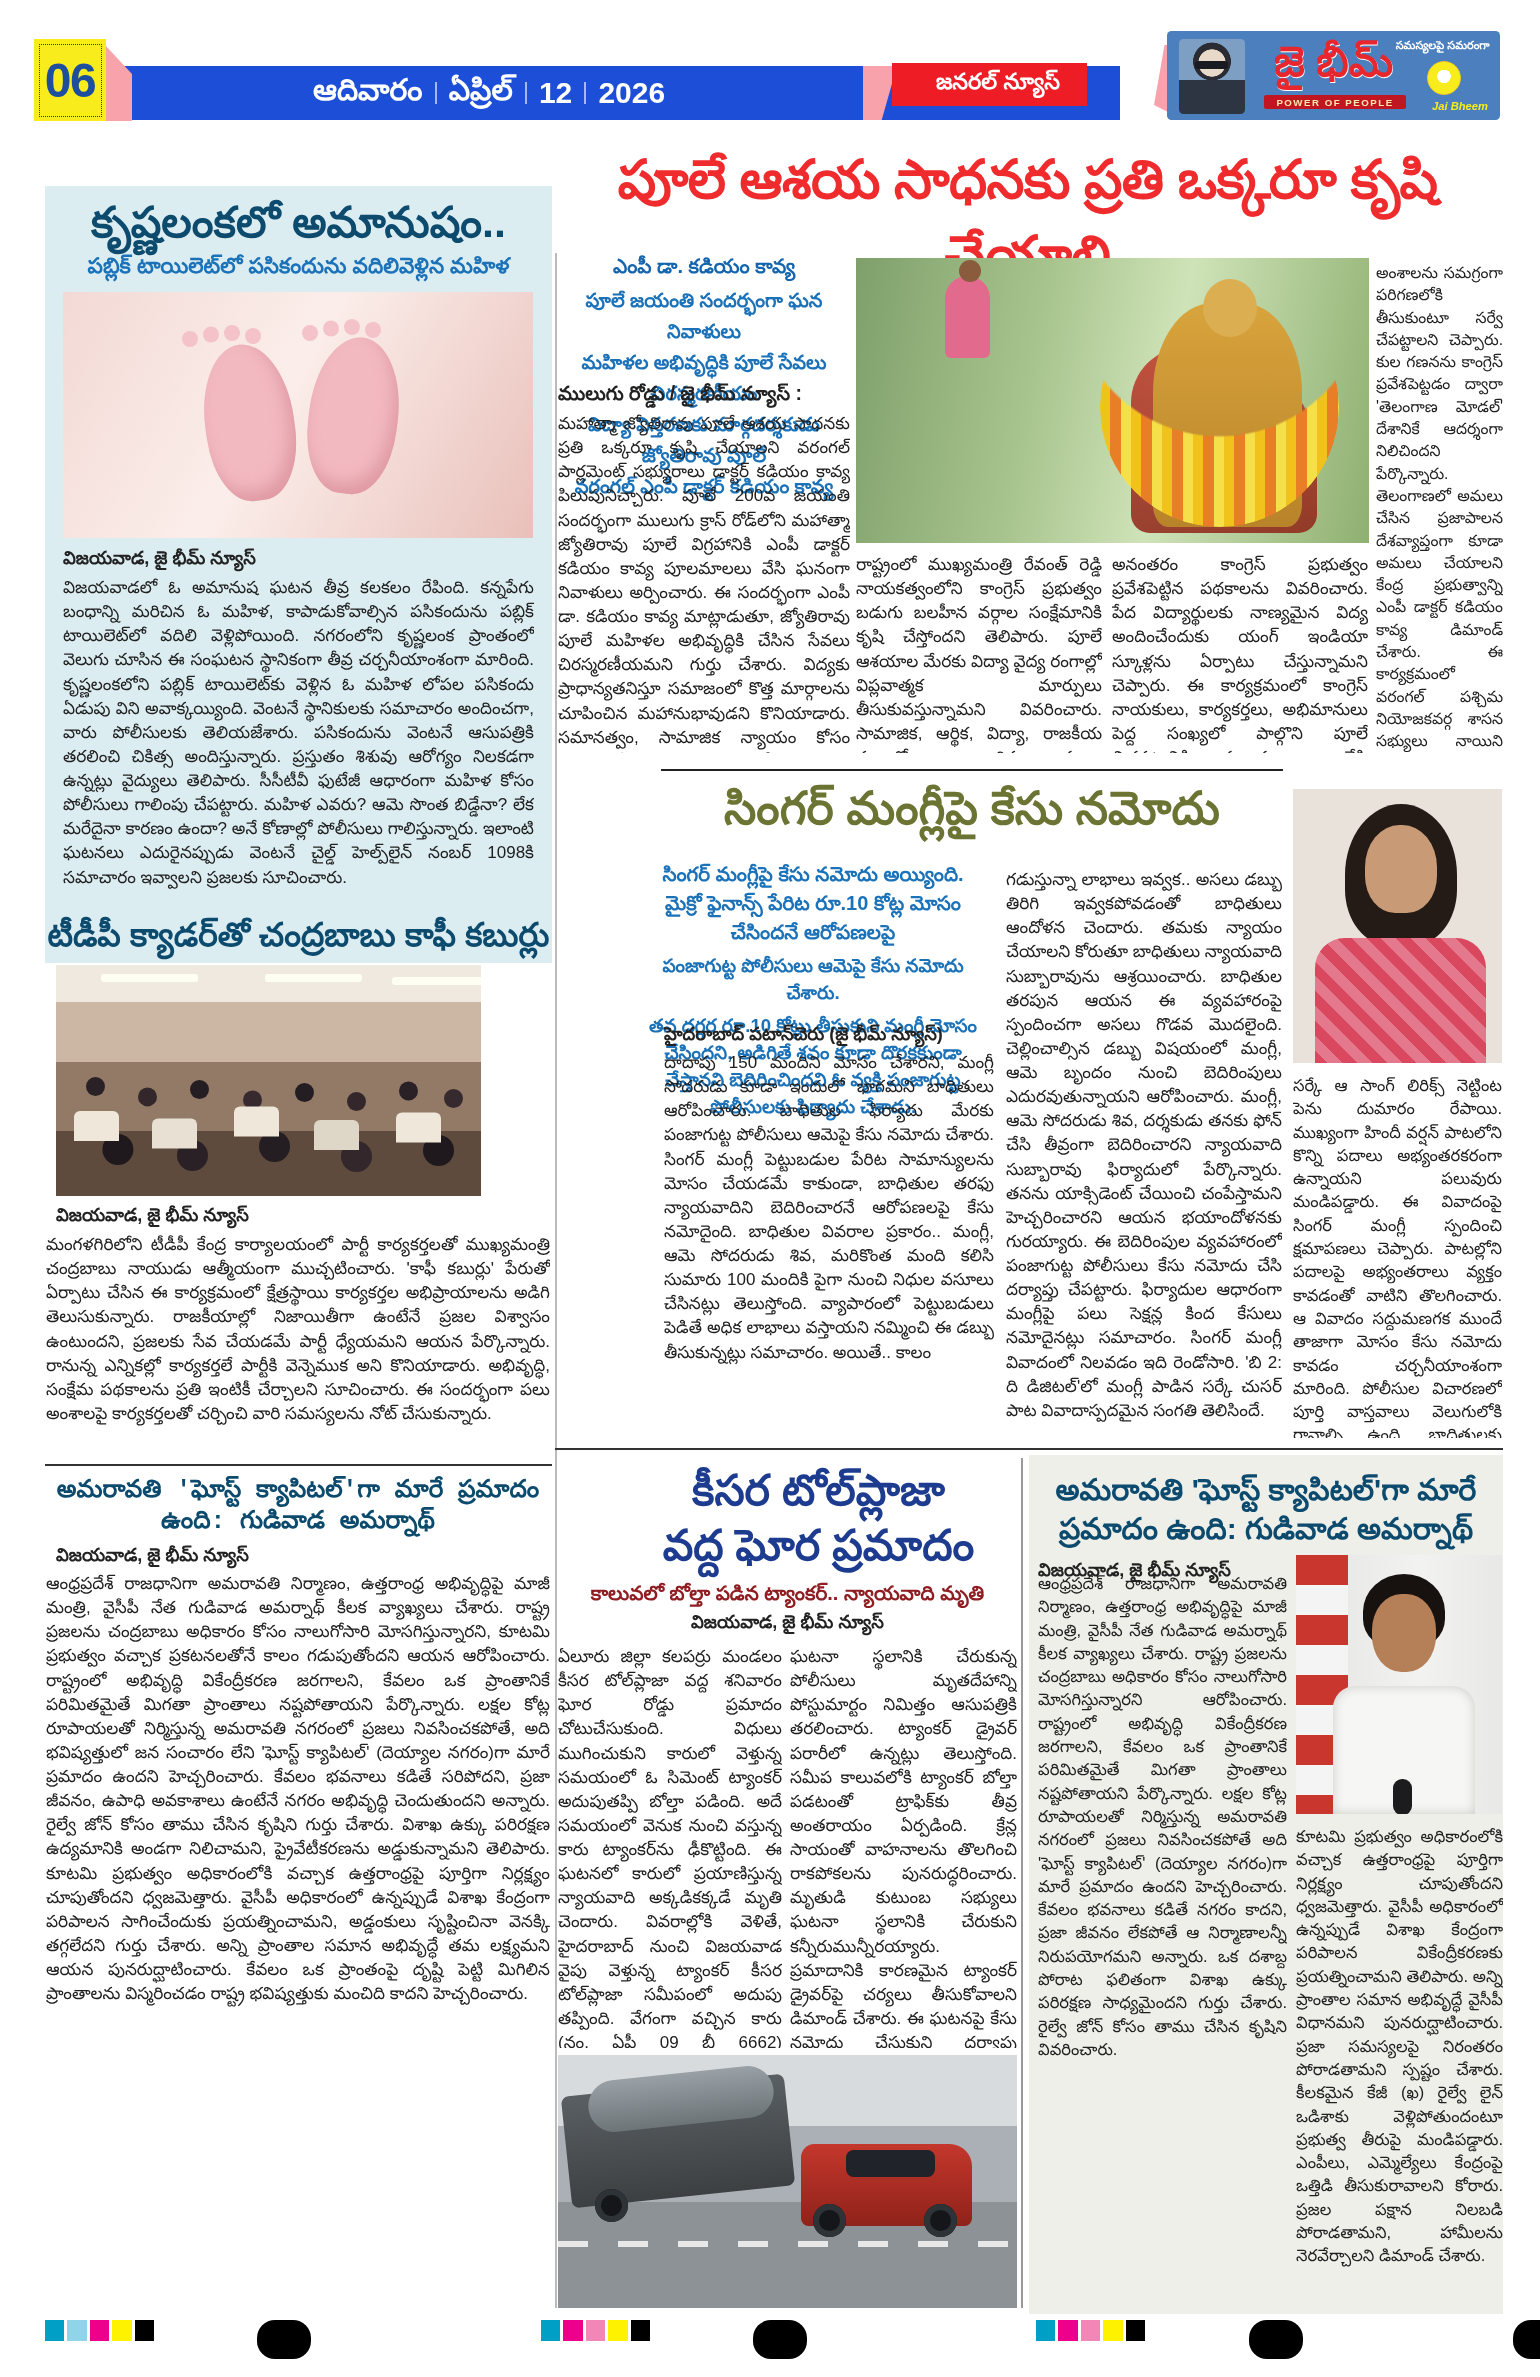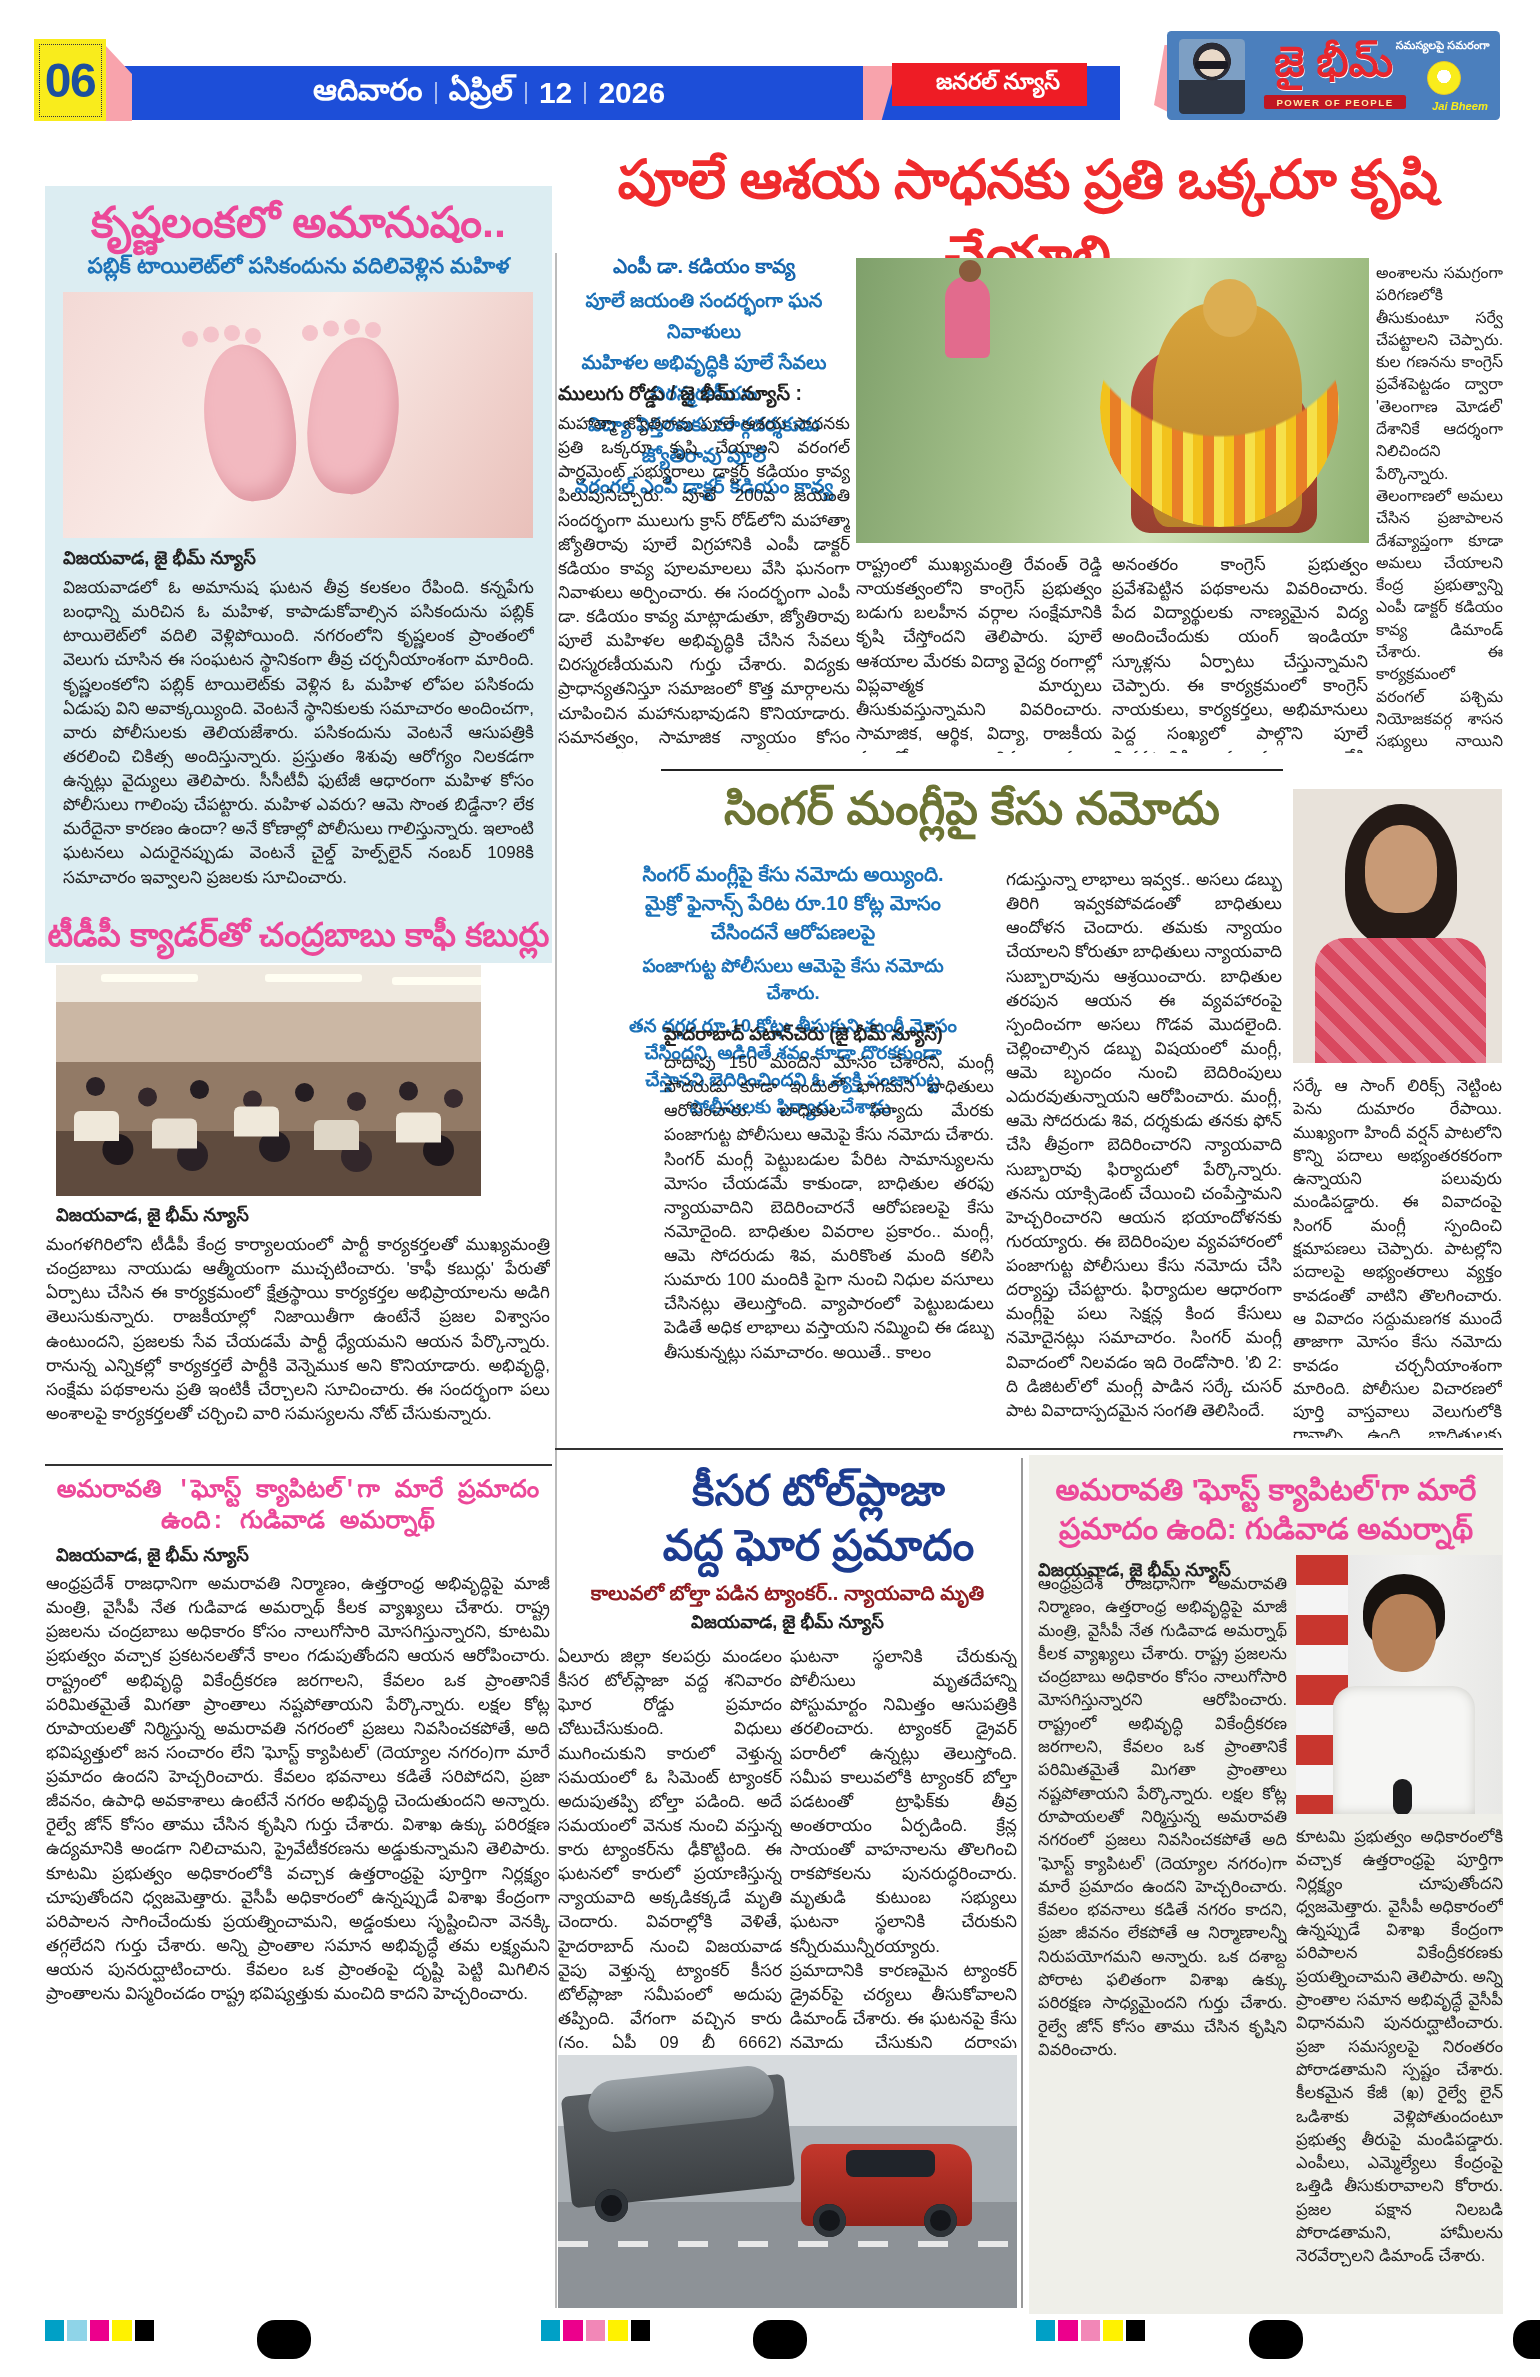--- a/index.html
+++ b/index.html
@@ -43,21 +43,21 @@
   .logo-tagline { position:absolute; right:10.4px; top:7.5px; color:#fff; font-size:11.2px; font-weight:700; }
   .emblem { position:absolute; right:39px; top:30px; width:34px; height:34px; border-radius:50%;
     background:radial-gradient(circle at 50% 45%, #fff 0 28%, #F9EC1C 29%); border:1.5px solid #e8c82a; }
   .emblem-text { position:absolute; right:12px; top:69px; color:#F9EC1C; font-size:11.2px; font-weight:700; font-style:italic; }
 
   
   .hrule { background:#222; height:2.2px; }
   .vrule { background:#999; width:1.5px; }
 
   
-  .headline { font-weight:800; color:#ec4899; }
+  .headline { font-weight:800; color:#0c4a6e; }
   .byline { font-size:18px; font-weight:700; color:#222; }
   .body-text { font-size:17px; line-height:1.42; text-align:justify; color:#202020; overflow:hidden; }
   .kicker-line { color:#1C72B8; font-size:19.4px; line-height:1.6; text-align:center; font-weight:600; }
 
   
   .l1-box { left:45px; top:186px; width:507px; height:777px; background:#DCEDF2; }
   .l1-headline { left:45px; top:198px; width:507px; text-align:center; font-size:43px; }
   .l1-subhead { left:45px; top:253px; width:507px; text-align:center; font-size:21.6px; font-weight:700; color:#1C72B8; }
   .photo-baby { left:63px; top:292px; width:470px; height:246px;
     background:linear-gradient(120deg,#f3d9d5,#fbeeea 45%,#e9c0ba); overflow:hidden; }
@@ -107,21 +107,21 @@
   .phule-colR { left:1376px; top:262px; width:127px; height:491px; font-size:15.7px; }
 
   
   .mangli-rule { left:661px; top:769px; width:622px; }
   .mangli-headline { left:661px; top:781px; width:622px; text-align:center; font-size:46px; color:#6C7434; }
   .photo-mangli { left:1293px; top:789px; width:209px; height:274px; background:#e8e2da; overflow:hidden; }
   .mangli-hair { position:absolute; left:52px; top:15px; width:112px; height:142px; border-radius:50% 50% 40% 40%; background:#241a16; }
   .mangli-face { position:absolute; left:72px; top:36px; width:72px; height:88px; border-radius:48% 48% 42% 42%; background:#c89a76; }
   .mangli-dress { position:absolute; left:22.4px; top:149px; width:171px; height:127px; border-radius:30px 30px 0 0;
     background:repeating-linear-gradient(45deg,#d9485f 0 10.4px,#e4788c 10.4px 21px); }
-  .mangli-kicker { left:628px; top:860px; width:330px; }
+  .mangli-kicker { left:648px; top:860px; width:330px; }
   .mangli-kicker .kicker-line { font-size:18.6px; line-height:1.45; margin-bottom:6px; }
   .mangli-kicker .kicker-line.lead { font-weight:800; font-size:20px; }
   .mangli-byline { left:664px; top:1024px; }
   .mangli-col1 { left:664px; top:1051px; width:330px; height:386px; }
   .mangli-col2 { left:1006px; top:868px; width:276px; height:577px; }
   .mangli-col3 { left:1293px; top:1074px; width:209px; height:364px; font-size:16.4px; }
 
   
   .bottom-rule { left:555px; top:1448px; width:948px; height:1.5px; background:#333; }
   .bottom-vrule { left:1021px; top:1458px; height:850px; }

